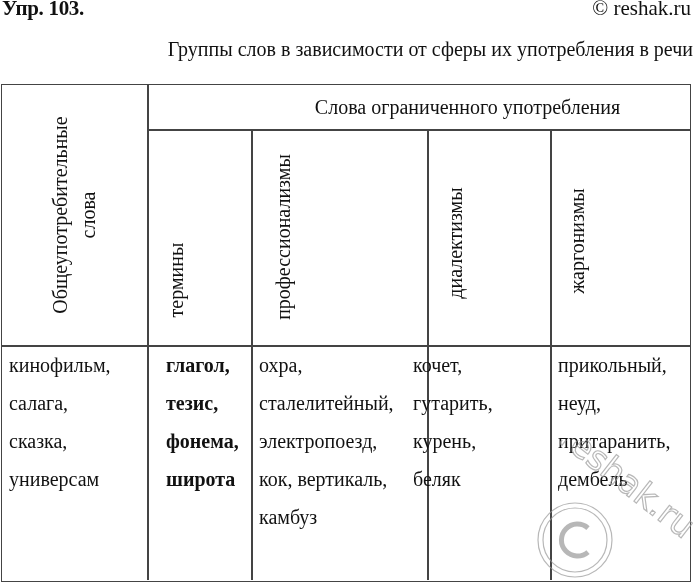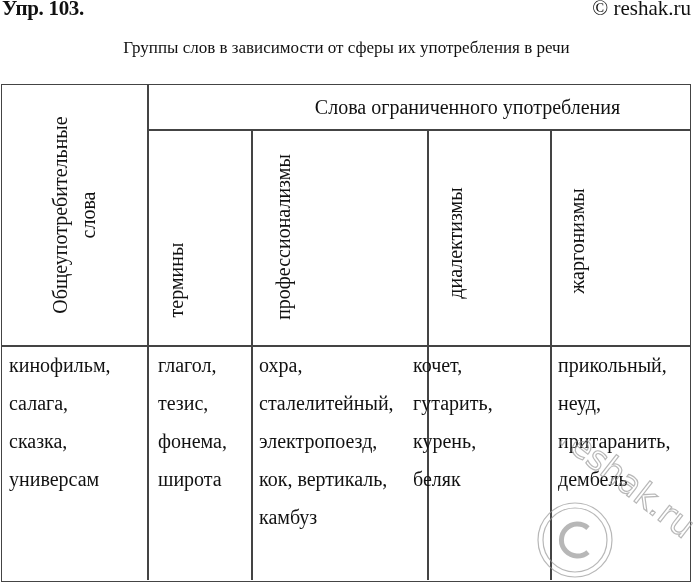--- a/index.html
+++ b/index.html
@@ -10,21 +10,21 @@
   .ex-label {
     position: absolute; left: 2px; top: -4px;
     font-weight: bold; font-size: 21px; letter-spacing: -0.3px;
   }
   .copyright {
     position: absolute; right: 2px; top: -4px;
     font-size: 21px;
   }
   .title {
     position: absolute; left: 0; width: 693px; top: 38px;
-    text-align: center; font-size: 17px;
+    text-align: right; font-size: 20px;
   }
   .tbl {
     position: absolute; left: 1px; top: 84px; width: 690px; height: 498px;
     border: 1.5px solid #444; box-sizing: border-box;
   }
   .line { position: absolute; background: #444; }
   .vline { width: 1.5px; }
   .hline { height: 1.5px; }
   .group-header {
     position: absolute; left: 146px; top: 0; width: 543px; height: 44px;
@@ -73,21 +73,21 @@
   <div class="rot" style="left:281px; top:152px;">профессионализмы</div>
   <div class="rot" style="left:453px; top:158px;">диалектизмы</div>
   <div class="rot" style="left:575px; top:156px;">жаргонизмы</div>
 
   <div class="cell" style="left:0; width:146px;">
     <div>кинофильм,</div>
     <div>салага,</div>
     <div>сказка,</div>
     <div>универсам</div>
   </div>
-  <div class="cell" style="left:149px; width:124px;">
+  <div class="cell" style="left:157px; width:124px;font-weight:bold;">
     <div>глагол,</div>
     <div>тезис,</div>
     <div>фонема,</div>
     <div>широта</div>
   </div>
   <div class="cell" style="left:250px; width:176px;">
     <div>охра,</div>
     <div>сталелитейный,</div>
     <div>электропоезд,</div>
     <div>кок, вертикаль,</div>

